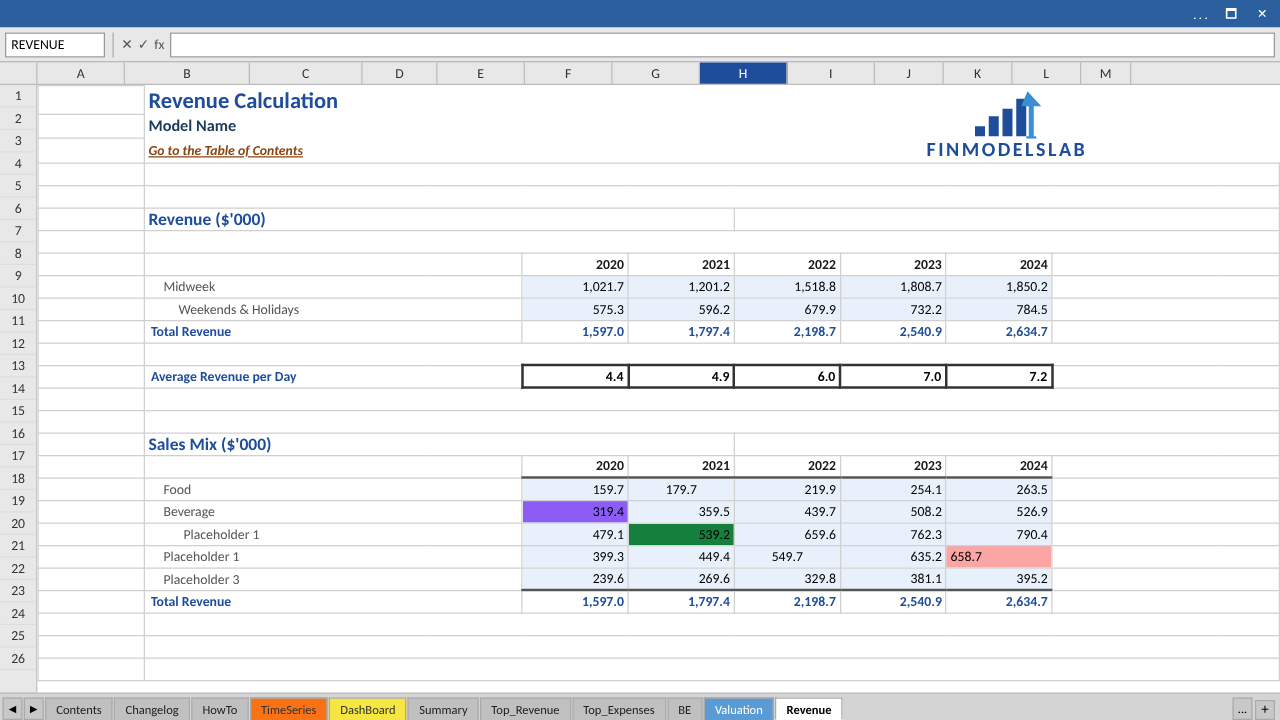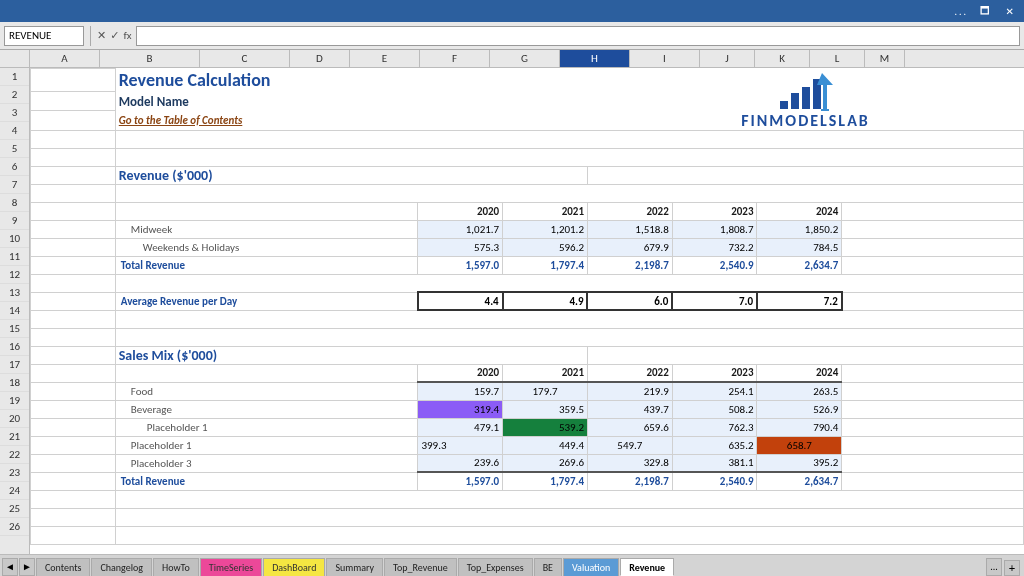--- a/index.html
+++ b/index.html
@@ -164,21 +164,21 @@
       cursor: pointer;
       white-space: nowrap;
       color: #222;
     }
     .tab.active {
       background: white;
       border-bottom: 1px solid white;
       color: #000;
       font-weight: bold;
     }
-    .tab.timeseries { background: #ec4899; color: #333; }
+    .tab.timeseries { background: #f97316; color: #333; }
     .tab.dashboard { background: #f5e642; color: #333; }
     .tab.valuation { background: #5b9bd5; color: white; }
     .tab.revenue.active { background: white; }
     .tab-nav-btn {
       width: 16px;
       height: 18px;
       background: #c8c8c8;
       border: 1px solid #aaa;
       cursor: pointer;
       text-align: center;
@@ -453,25 +453,25 @@
         <td style="text-align:right;background:#15803d;">539.2</td>
         <td style="text-align:right;background:#e8f0fb;">659.6</td>
         <td style="text-align:right;background:#e8f0fb;margin-left:44px;">762.3</td>
         <td style="text-align:right;background:#e8f0fb;">790.4</td>
         <td colspan="3"></td>
       </tr>
 
       <tr>
         <td></td>
         <td colspan="3" style="color:#555;padding-left:15px;">Placeholder 1</td>
-        <td style="background:#e8f0fb;">399.3</td>
+        <td style="text-align:right;background:#e8f0fb;">399.3</td>
         <td style="text-align:right;background:#e8f0fb;">449.4</td>
         <td style="text-align:center;background:#e8f0fb;">549.7</td>
         <td style="text-align:right;background:#e8f0fb;">635.2</td>
-        <td style="text-align:center;background:#c2410c;">658.7</td>
+        <td style="text-align:left;background:#fca5a5;">658.7</td>
         <td colspan="3"></td>
       </tr>
 
       <tr>
         <td></td>
         <td colspan="3" style="color:#555;padding-left:15px;">Placeholder 3</td>
         <td style="text-align:right;background:#e8f0fb;border-bottom:2px solid #555;">239.6</td>
         <td style="text-align:right;background:#e8f0fb;border-bottom:2px solid #555;">269.6</td>
         <td style="text-align:right;background:#e8f0fb;border-bottom:2px solid #555;">329.8</td>
         <td style="text-align:right;background:#e8f0fb;border-bottom:2px solid #555;">381.1</td>

